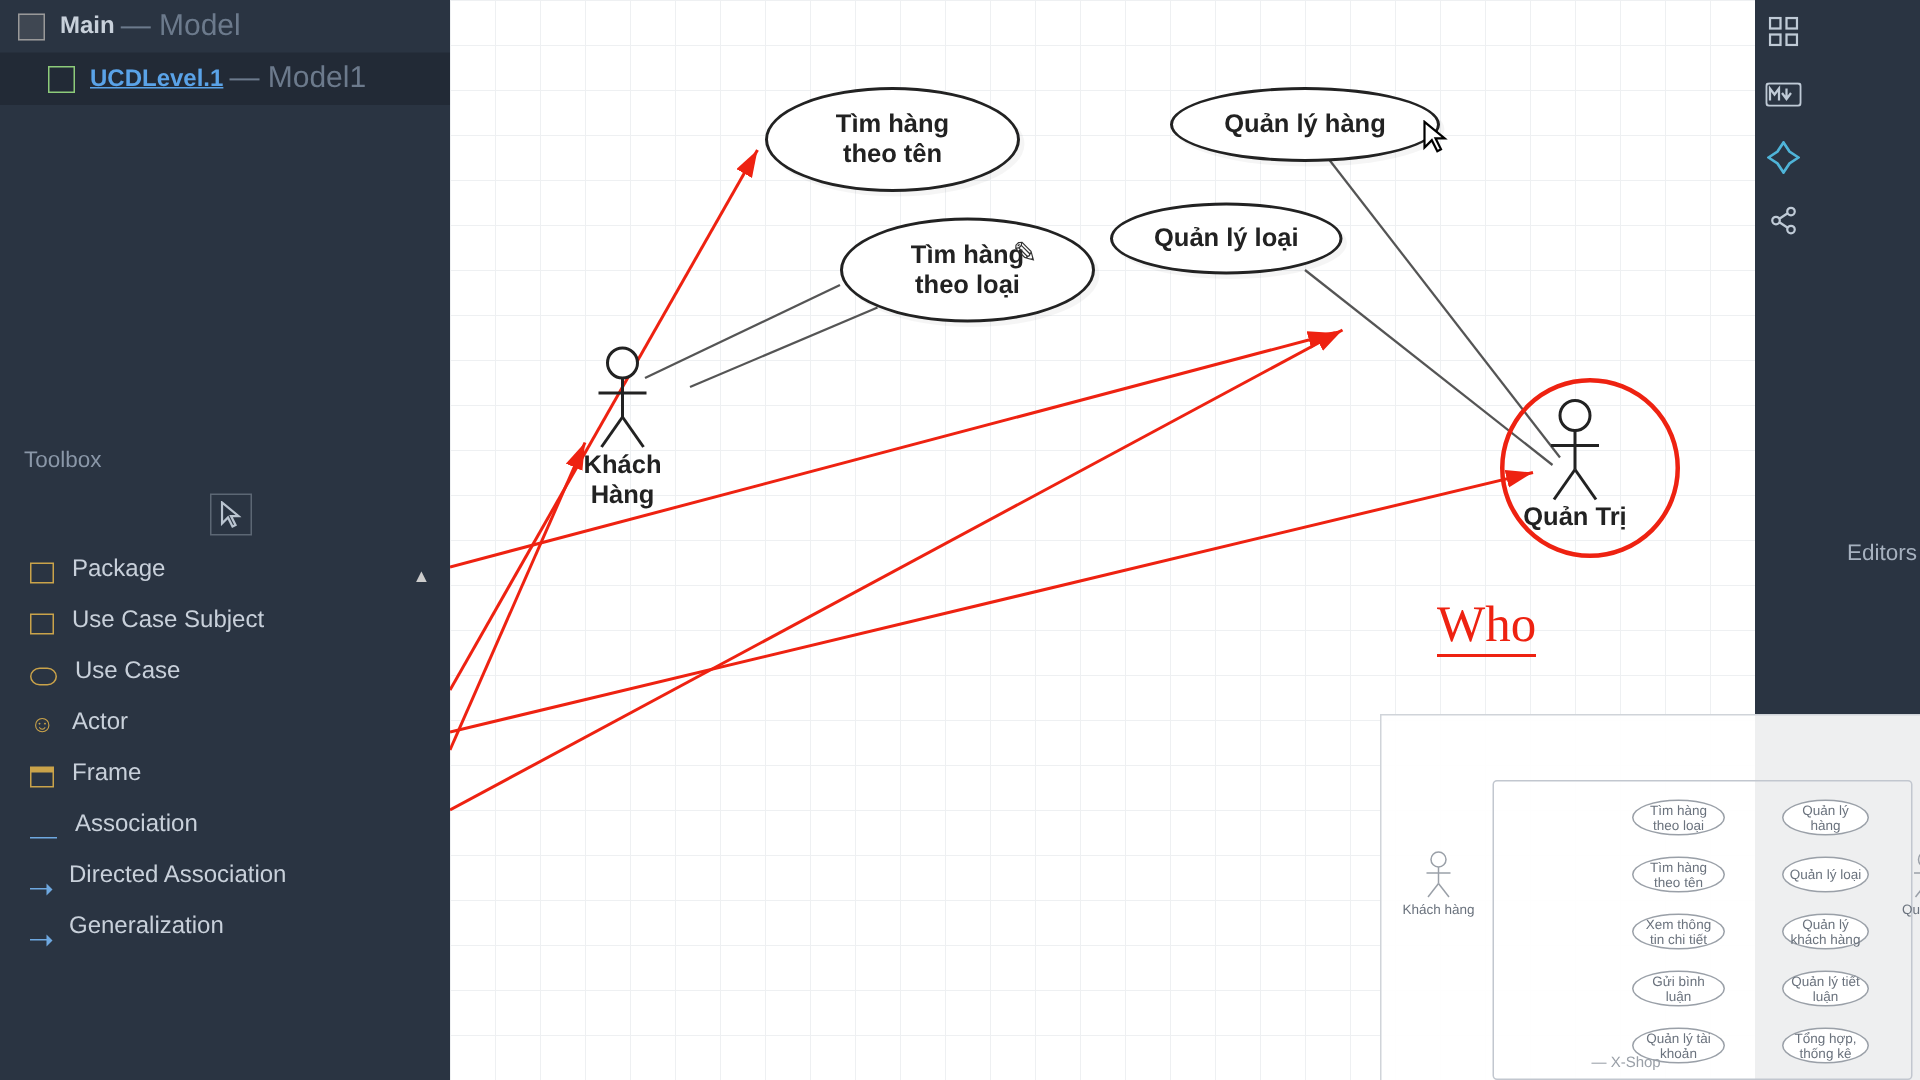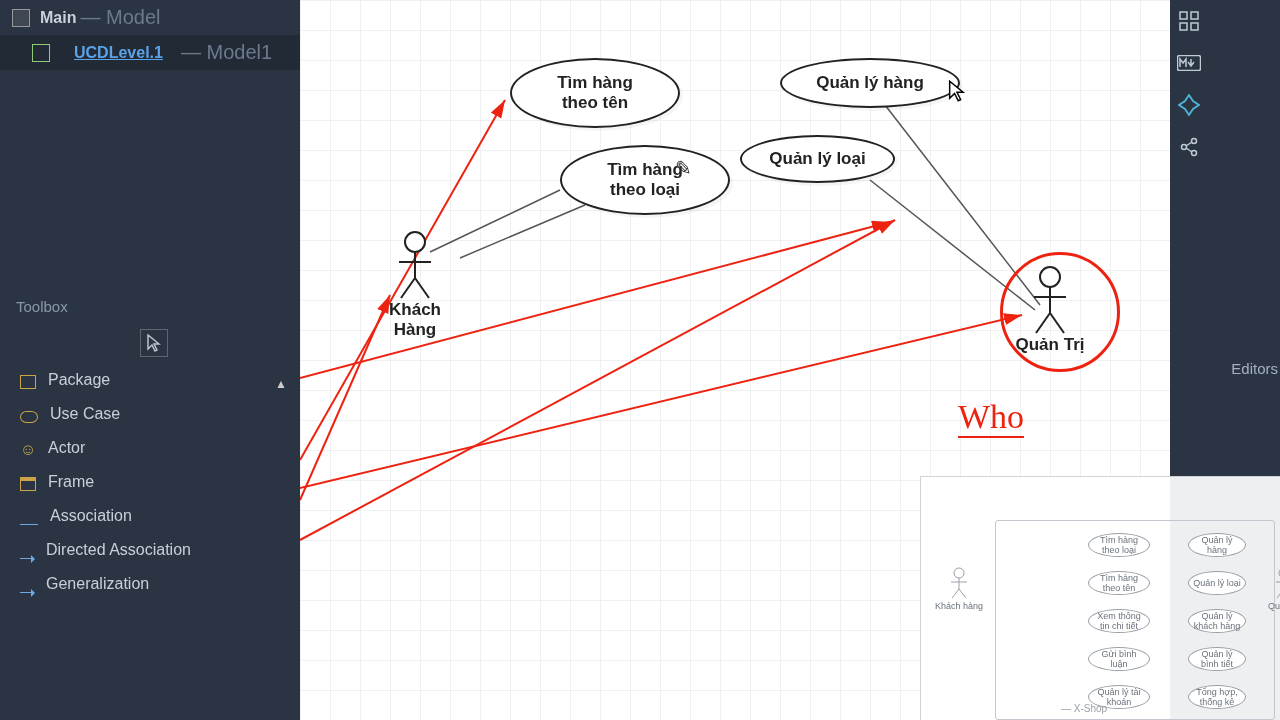--- a/index.html
+++ b/index.html
@@ -224,37 +224,41 @@
 </style>
 </head>
 <body>
 
 <div class="sidebar">
   <div class="model-item">
     <span class="model-icon main"></span>
     <span class="model-label">Main</span>
     <span class="model-sub">— Model</span>
   </div>
-  <div class="model-item active" style="padding-left:32px;gap:14px;">
+  <div class="model-item active" style="padding-left:32px;">
     <span class="model-icon"></span>
     <span class="model-label link">UCDLevel.1</span>
     <span class="model-sub">— Model1</span>
   </div>
 
   <div class="tb-heading" style="margin-top:220px;">Toolbox</div>
   <div class="tb-arrowbox">
     <svg width="14" height="18" viewBox="0 0 14 18">
         <path d="M1 1 L1 15 L5 11 L8 17 L10 16 L7 10 L12 10 Z" fill="none" stroke="#bac4d0" stroke-width="1.5"></path>
       </svg>
   </div>
   <div class="collapse-tri" style="left:275px; top:377px;">▲</div>
 
   <div class="tb-item">
     <span class="tb-icon"></span>
     <span>Package</span>
+  </div>
+  <div class="tb-item">
+    <span class="tb-icon"></span>
+    <span>Use Case Subject</span>
   </div>
   <div class="tb-item">
     <span class="tb-icon usecase"></span>
     <span>Use Case</span>
   </div>
   <div class="tb-item">
     <span class="tb-icon actor">☺</span>
     <span>Actor</span>
   </div>
   <div class="tb-item">
@@ -400,21 +404,21 @@
     <div class="mm-oval" style="left:192px; top:12px; width:58px; height:24px;">
         <span>Quản lý hàng</span>
       </div>
     <div class="mm-oval" style="left:192px; top:50px; width:58px; height:24px;">
         <span>Quản lý loại</span>
       </div>
     <div class="mm-oval" style="left:192px; top:88px; width:58px; height:24px;">
         <span>Quản lý khách hàng</span>
       </div>
     <div class="mm-oval" style="left:192px; top:126px; width:58px; height:24px;">
-        <span>Quản lý bình tiết</span>
+        <span>Quản lý tiết luận</span>
       </div>
     <div class="mm-oval" style="left:192px; top:164px; width:58px; height:24px;">
         <span>Tổng hợp, thống kê</span>
       </div>
   </div>
 
   <div class="mm-actor" style="left:8px; top:90px; width:60px;">
     <svg width="20" height="32" viewBox="0 0 20 32">
         <circle cx="10" cy="6" r="5" fill="none" stroke="#9aa0a8"></circle>
         <line x1="10" y1="11" x2="10" y2="22" stroke="#9aa0a8"></line>

